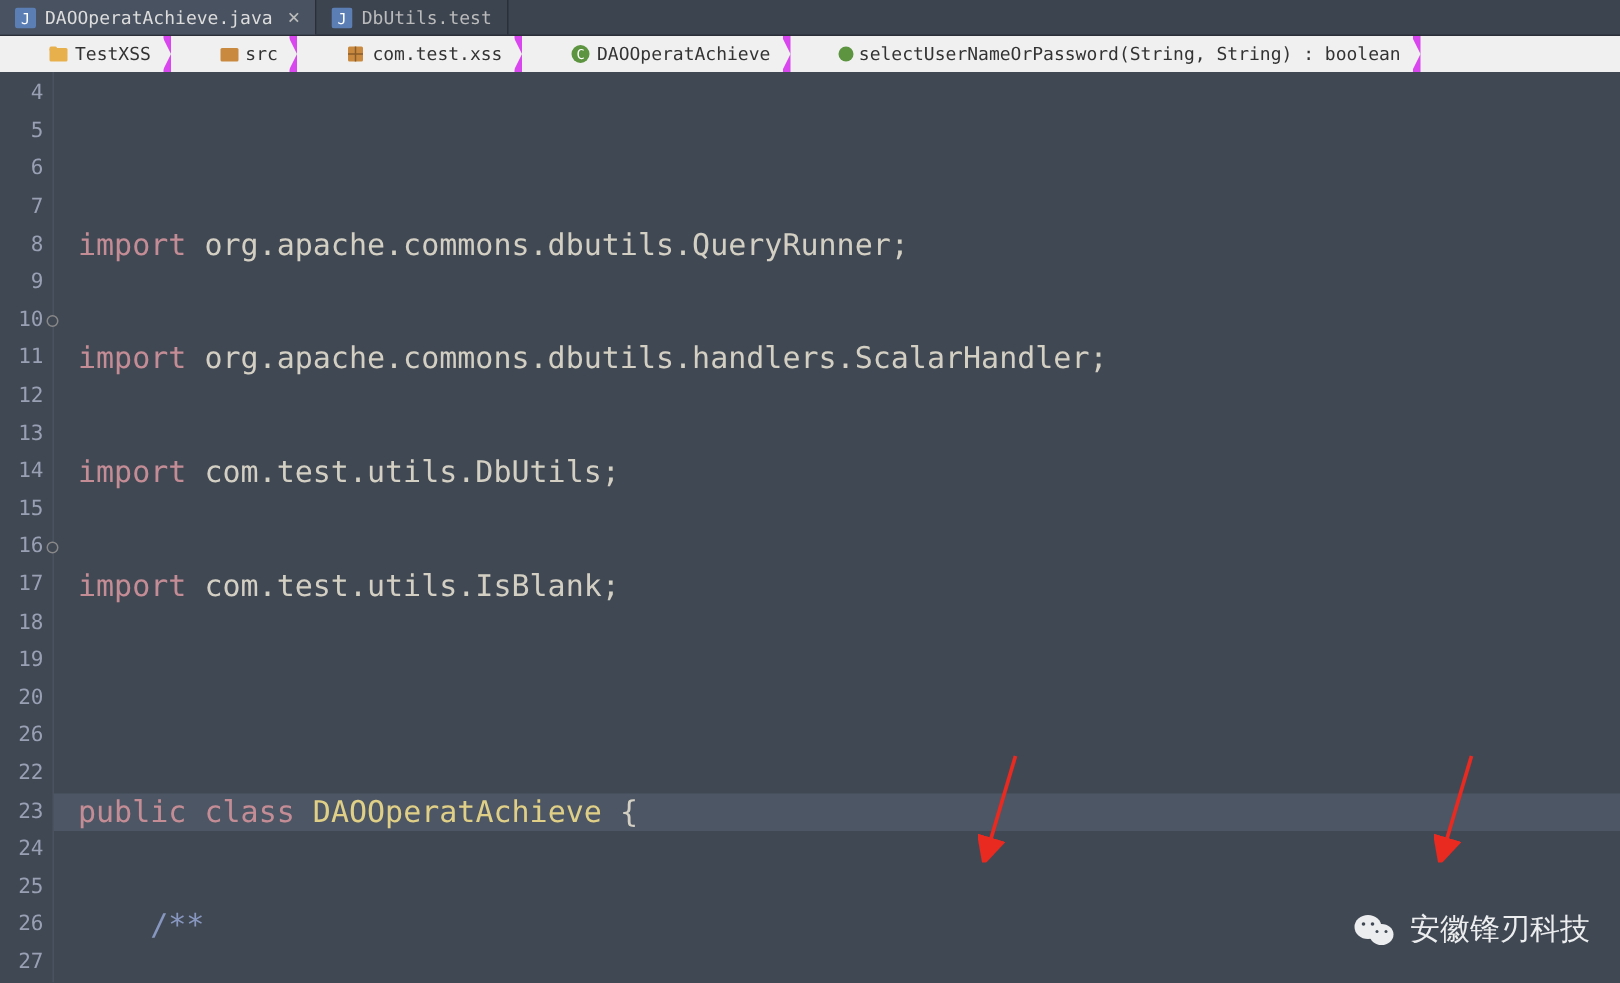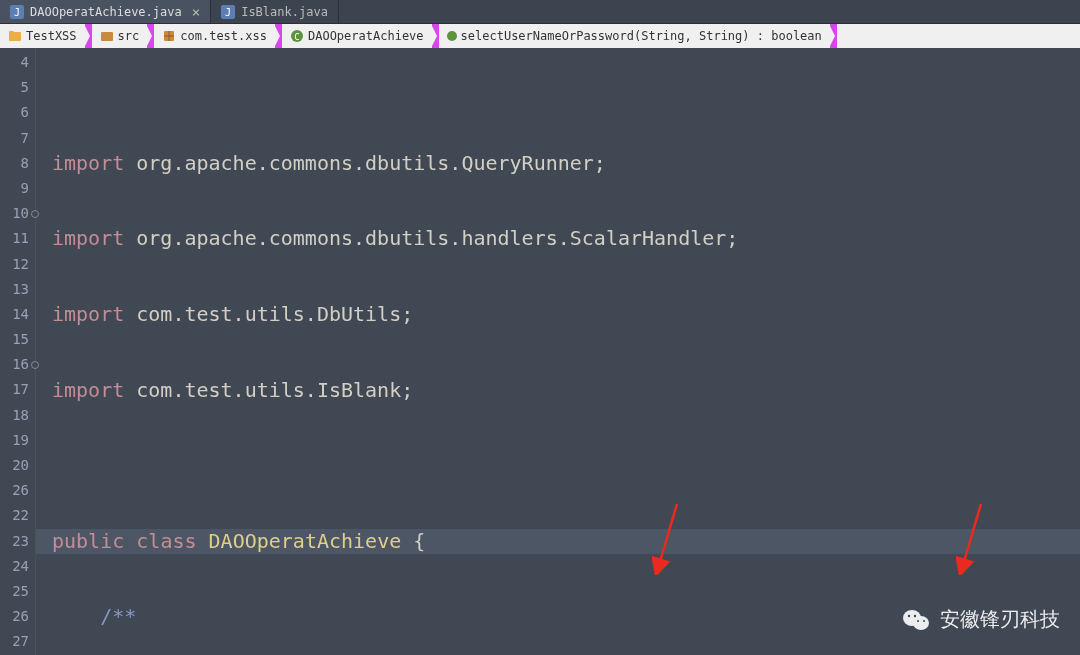--- a/index.html
+++ b/index.html
@@ -3,21 +3,21 @@
 <meta charset="utf-8">
 <style>
 * { margin:0; padding:0; box-sizing:border-box; }
 body { font-family: Consolas, Monaco, monospace; background:#404854; width:1080px; height:655px; overflow:hidden; position:relative; }
 .tabs-bar { background:#3c4450; height:24px; display:flex; border-bottom:1px solid #2a2f38; }
 .tab { display:flex; align-items:center; padding:0 10px; color:#bbb; font-size:12px; gap:6px; border-right:1px solid #2a2f38; }
 .tab.active { background:#495260; color:#ddd; }
 .tab-icon { width:14px; height:14px; display:inline-flex; align-items:center; justify-content:center; }
 .close-x { color:#bbb; font-size:14px; padding-left:4px; }
 .breadcrumb { background:#f0f0f0; height:24px; display:flex; align-items:center; font-size:12px; color:#333; }
-.crumb { display:flex; align-items:center; padding:0 8px; gap:4px; border-right:7px solid #d946ef; height:100%; position:relative; }
+.crumb { display:flex; align-items:center; padding:0 8px; gap:4px; border-right:5px solid #d946ef; height:100%; position:relative;margin-left:24px; }
 .crumb::after { content:''; position:absolute; right:-6px; top:50%; transform:translateY(-50%); width:0; height:0; border-left:6px solid #ccc; border-top:12px solid transparent; border-bottom:12px solid transparent; z-index:1; }
 .crumb-inner::after { content:''; position:absolute; right:-5px; top:50%; transform:translateY(-50%); width:0; height:0; border-left:6px solid #f0f0f0; border-top:12px solid transparent; border-bottom:12px solid transparent; z-index:2; }
 .crumb-icon { width:14px; height:14px; display:inline-flex; }
 .editor { display:flex; height:607px; background:#404854; }
 .gutter { width:36px; background:#404854; text-align:right; padding-right:6px; color:#9aa0b4; font-size:14px; line-height:25.2px; padding-top:2px; border-right:1px solid #4a5260; }
 .gutter-line { height:25.2px; position:relative; }
 .fold-dot { position:absolute; right:-10px; top:50%; transform:translateY(-50%); width:8px; height:8px; border:1px solid #888; border-radius:50%; background:#404854; }
 .code { flex:1; padding:2px 0 0 16px; font-size:20px; line-height:25.2px; color:#d3cfc3; white-space:pre; position:relative; }
 .hl-line { position:absolute; left:0; right:0; height:25.2px; background:#4d5664; z-index:0; }
 .code-line { position:relative; z-index:1; height:25.2px; }
@@ -44,21 +44,21 @@
     <span>DAOOperatAchieve.java</span>
     <span class="close-x">×</span>
   </div>
   <div class="tab">
     <span class="tab-icon">
         <svg viewBox="0 0 14 14">
           <rect width="14" height="14" rx="2" fill="#5b7fb5"></rect>
           <text x="7" y="11" font-size="10" fill="#fff" text-anchor="middle">J</text>
         </svg>
       </span>
-    <span>IsBlank.java</span>
+    <span>DbUtils.test</span>
   </div>
 </div>
 
 <div class="breadcrumb">
   <div class="crumb crumb-inner">
     <span class="crumb-icon">
         <svg viewBox="0 0 14 14">
           <rect x="1" y="3" width="12" height="9" fill="#e8b04c" rx="1"></rect>
           <rect x="1" y="2" width="5" height="3" fill="#e8b04c" rx="1"></rect>
         </svg>

